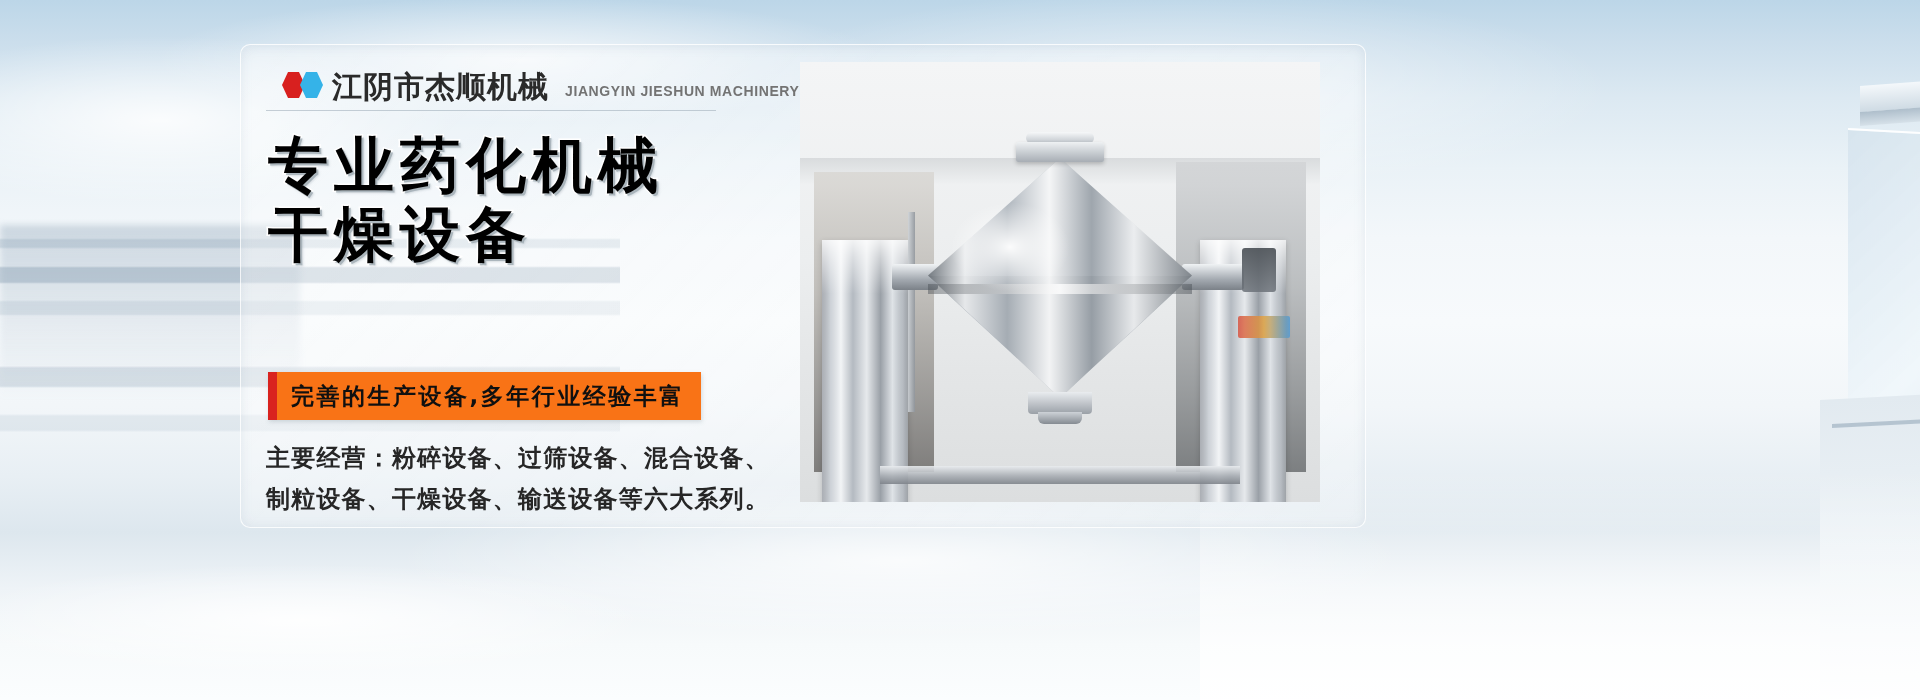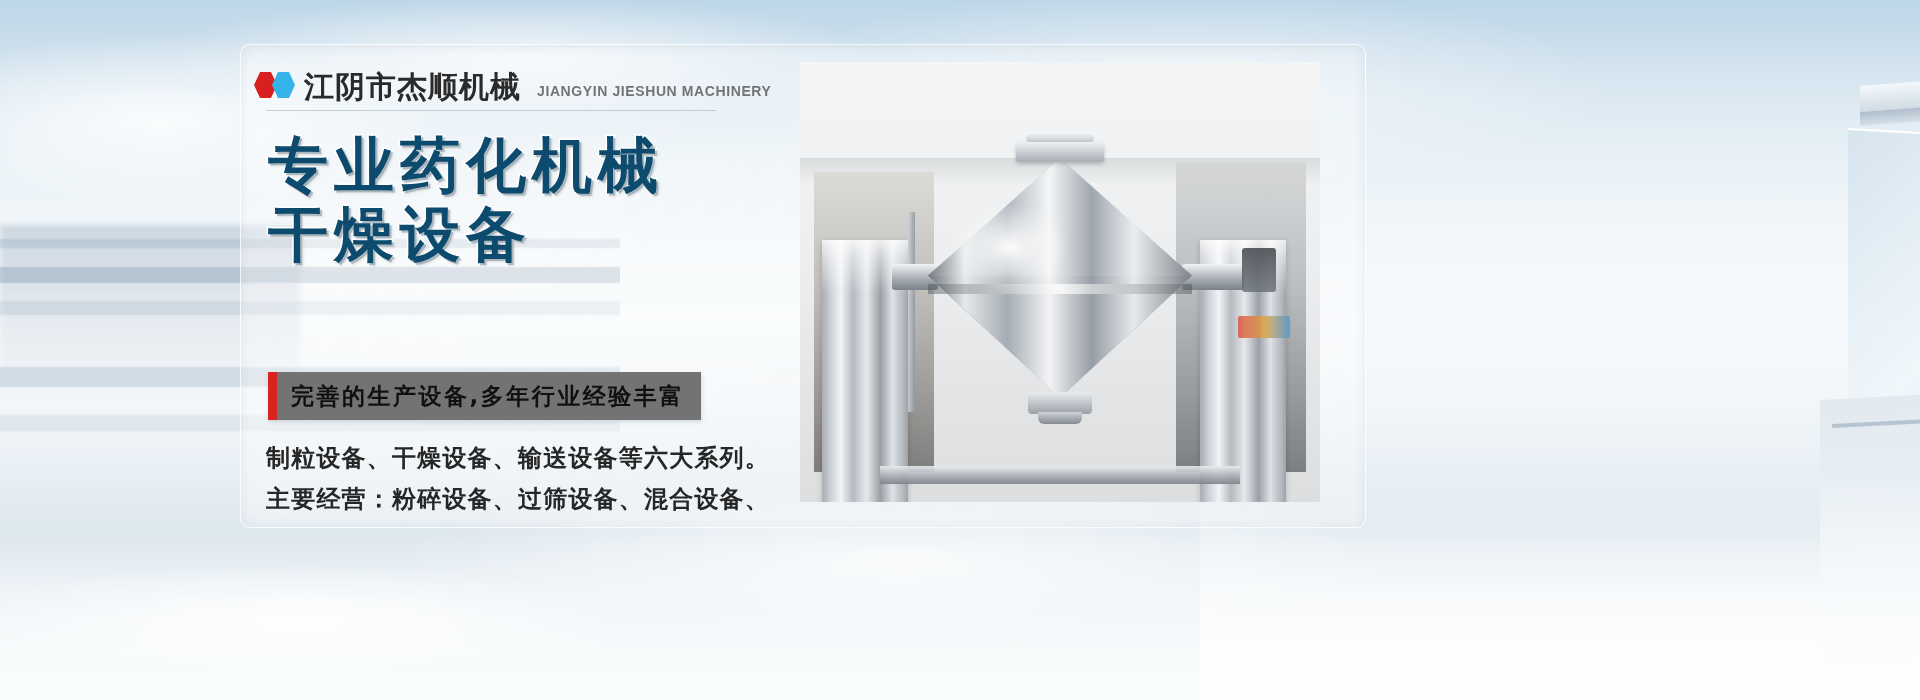--- a/index.html
+++ b/index.html
@@ -105,21 +105,21 @@
   .card{
     position:absolute;left:240px;top:44px;width:1124px;height:482px;
     border-radius:10px;
     background:linear-gradient(135deg, rgba(255,255,255,.42), rgba(255,255,255,.26));
     border:1px solid rgba(255,255,255,.75);
     box-shadow:0 1px 12px rgba(120,145,165,.16) inset;
   }
 
   
   .logorow{
-    position:absolute;left:254px;top:72px;
+    position:absolute;left:282px;top:72px;
     display:flex;align-items:flex-end;gap:0;
   }
   .hexwrap{display:flex;align-items:center;margin-right:9px;margin-bottom:4px;}
   .hex{width:23px;height:26px;}
   .hex.blue{margin-left:-5px;}
   .cname{
     font-size:30px;font-weight:700;color:#2a2a2a;letter-spacing:1px;
     line-height:1;white-space:nowrap;
     font-family:"DejaVu Sans","Liberation Sans",sans-serif;
   }
@@ -132,33 +132,33 @@
     border-top:1px solid rgba(155,170,182,.55);
   }
 
   
   .headline{
     position:absolute;left:268px;top:133px;width:640px;
   }
   .hl-line{
     font-family:"DejaVu Sans","Liberation Sans",sans-serif;
     font-size:60px;font-weight:700;line-height:1.08;
-    color:#0c4a6e;letter-spacing:6px;white-space:nowrap;
+    color:#000000;letter-spacing:6px;white-space:nowrap;
     -webkit-text-stroke:3px #ffffff;
     paint-order:stroke fill;
     text-shadow:
       2px 2px 0 rgba(130,145,155,.55),
       3px 3px 2px rgba(130,145,155,.25);
   }
   .hl-line.l2{margin-top:4px;}
 
   
   .hibar{
     position:position;position:absolute;left:268px;top:372px;
-    height:48px;background:#737373;
+    height:48px;background:#f97316;
     border-left:9px solid #d9231f;
     display:flex;align-items:center;
     box-shadow:1px 2px 4px rgba(110,130,145,.25);
   }
   .hibar span{
     font-family:"DejaVu Sans","Liberation Sans",sans-serif;
     font-size:23px;font-weight:700;color:#101010;letter-spacing:2.5px;
     padding:0 16px 0 14px;white-space:nowrap;
   }
 
@@ -336,22 +336,22 @@
   <div class="headline">
     <div class="hl-line l1">专业药化机械</div>
     <div class="hl-line l2">干燥设备</div>
   </div>
 
   <div class="hibar">
     <span>完善的生产设备,多年行业经验丰富</span>
   </div>
 
   <div class="desc">
+    <div>主要经营：粉碎设备、过筛设备、混合设备、</div>
     <div>制粒设备、干燥设备、输送设备等六大系列。</div>
-    <div>主要经营：粉碎设备、过筛设备、混合设备、</div>
   </div>
 
   <div class="photo">
     <div class="pbg"></div>
     <div class="ceil"></div>
     <div class="shopL"></div>
     <div class="shopR"></div>
 
     <div class="legL"></div>
     <div class="legR"></div>

